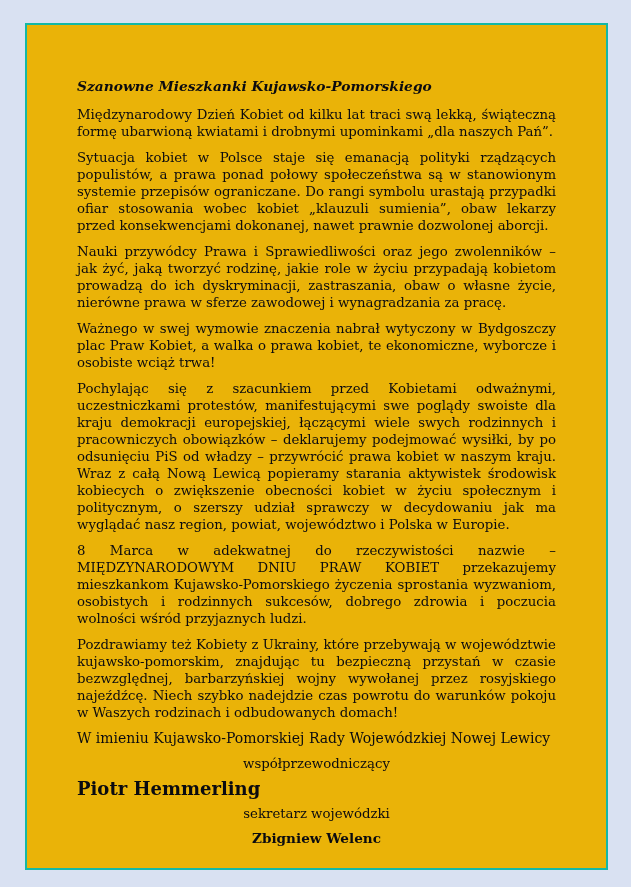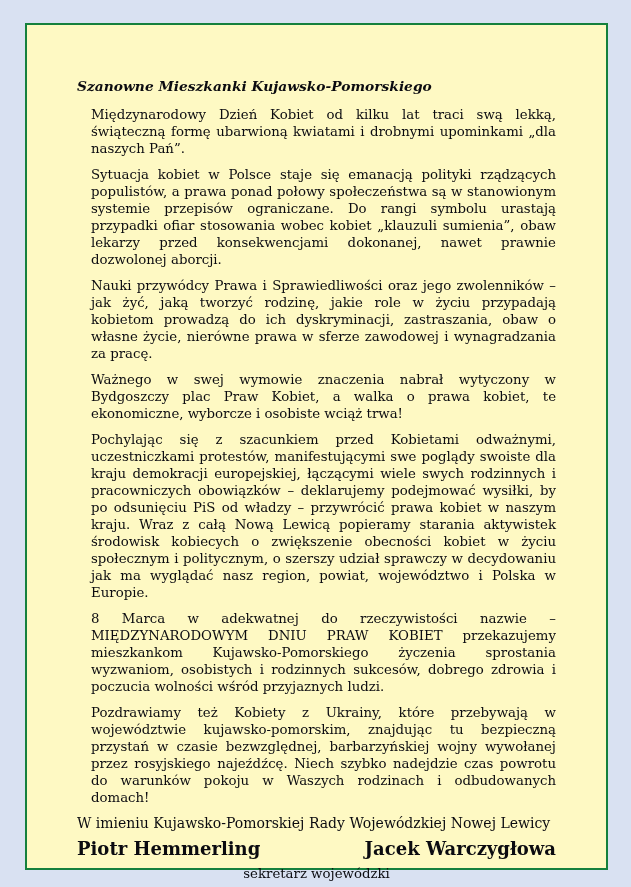--- a/index.html
+++ b/index.html
@@ -15,36 +15,36 @@
     font-family: "DejaVu Serif", "Liberation Serif", serif;
     color: #0b0b10;
     overflow: hidden;
   }
   .letter-frame {
     position: absolute;
     left: 25px;
     top: 23px;
     width: 583px;
     height: 847px;
-    border: 2px solid #15803d;
-    background: #fef9c3;
+    border: 2px solid #14b8a6;
+    background: #eab308;
     padding: 53px 50px 0 50px;
   }
   .salutation {
     font-weight: bold;
     font-style: italic;
     font-size: 13.8px;
     line-height: 17px;
     margin: 0 0 11px 0;
   }
   .body-paragraph {
     font-size: 13.3px;
     line-height: 17px;
     text-align: justify;
-    margin: 0 0 9px 14px;
+    margin: 0 0 9px 0;
   }
   .closing-line {
     font-size: 14px;
     line-height: 17px;
     margin: 0 0 8px 0;
   }
   .role-line {
     font-size: 13.3px;
     line-height: 17px;
     text-align: center;
@@ -82,23 +82,23 @@
   <p class="body-paragraph">Ważnego w swej wymowie znaczenia nabrał wytyczony w Bydgoszczy plac Praw Kobiet, a walka o prawa kobiet, te ekonomiczne, wyborcze i osobiste wciąż trwa!</p>
 
   <p class="body-paragraph">Pochylając się z szacunkiem przed Kobietami odważnymi, uczestniczkami protestów, manifestującymi swe poglądy swoiste dla kraju demokracji europejskiej, łączącymi wiele swych rodzinnych i pracowniczych obowiązków – deklarujemy podejmować wysiłki, by po odsunięciu PiS od władzy – przywrócić prawa kobiet w naszym kraju. Wraz z całą Nową Lewicą popieramy starania aktywistek środowisk kobiecych o zwiększenie obecności kobiet w życiu społecznym i politycznym, o szerszy udział sprawczy w decydowaniu jak ma wyglądać nasz region, powiat, województwo i Polska w Europie.</p>
 
   <p class="body-paragraph">8 Marca w adekwatnej do rzeczywistości nazwie – MIĘDZYNARODOWYM DNIU PRAW KOBIET przekazujemy mieszkankom Kujawsko-Pomorskiego życzenia sprostania wyzwaniom, osobistych i rodzinnych sukcesów, dobrego zdrowia i poczucia wolności wśród przyjaznych ludzi.</p>
 
   <p class="body-paragraph">Pozdrawiamy też Kobiety z Ukrainy, które przebywają w województwie kujawsko-pomorskim, znajdując tu bezpieczną przystań w czasie bezwzględnej, barbarzyńskiej wojny wywołanej przez rosyjskiego najeźdźcę. Niech szybko nadejdzie czas powrotu do warunków pokoju w Waszych rodzinach i odbudowanych domach!</p>
 
   <p class="closing-line">W imieniu Kujawsko-Pomorskiej Rady Wojewódzkiej Nowej Lewicy</p>
 
+  <p class="role-line">współprzewodniczący</p>
 
   <div class="names-row">
     <span>Piotr Hemmerling</span>
-    <span>Jacek Warczygłowa</span>
   </div>
 
   <p class="role-line">sekretarz wojewódzki</p>
 
   <p class="secretary-name">Zbigniew Welenc</p>
 
 </div>
 
 </body></html>

